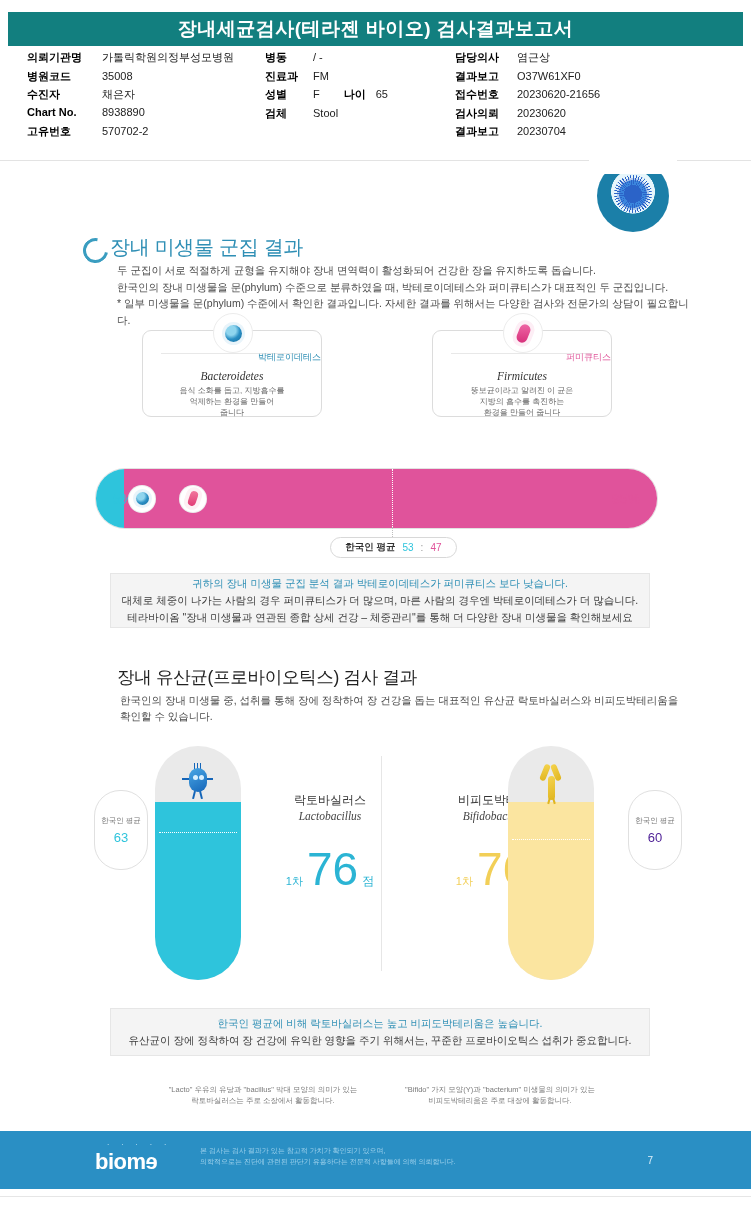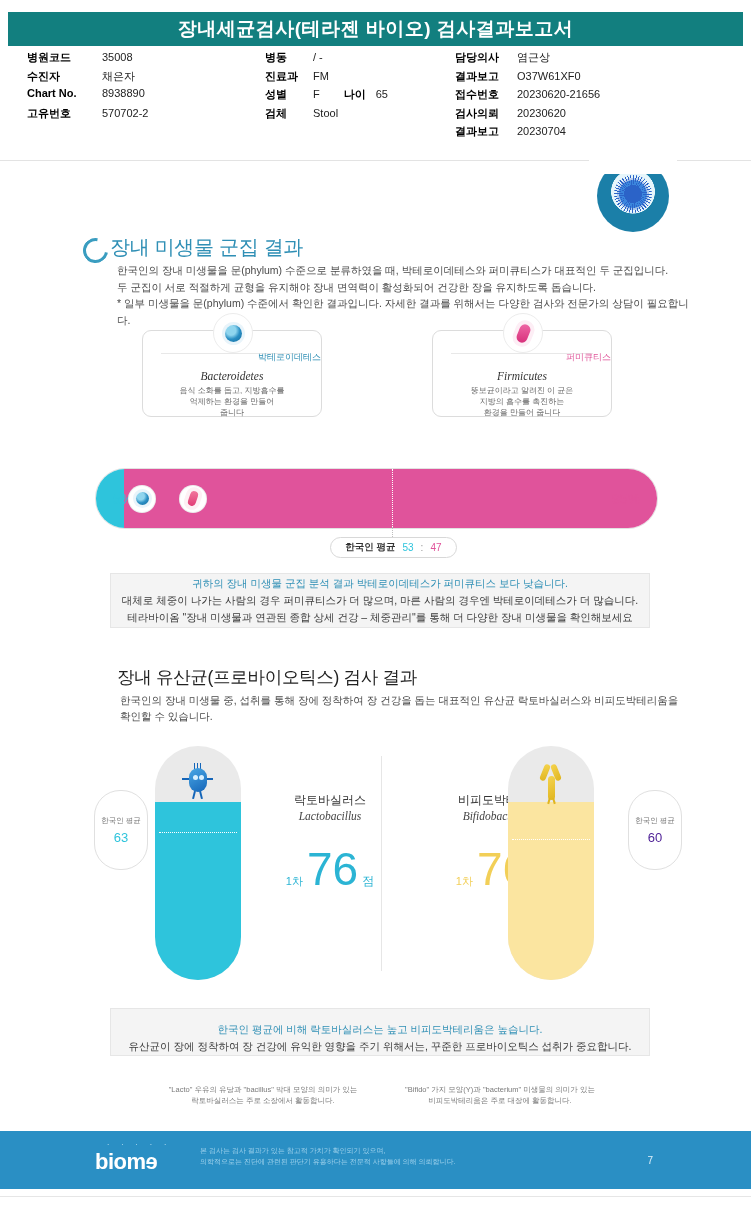--- a/index.html
+++ b/index.html
@@ -171,21 +171,21 @@
   .avgbadge .ab-c{font-size:10px;color:#2ec4dc;}
   .avgbadge .ab-s{font-size:10px;color:#999;}
   .avgbadge .ab-p{font-size:10px;color:#e0539b;}
 
   
   .note{
     position:absolute;background:#f4f4f4;border:1px solid #e6e6e6;
     display:flex;flex-direction:column;align-items:center;justify-content:center;
   }
   .note1{left:110px;top:573px;width:538px;height:53px;}
-  .note2{left:110px;top:1008px;width:538px;height:46px;justify-content:flex-end;}
+  .note2{left:110px;top:1008px;width:538px;height:46px;}
   .note .hl{font-size:10.5px;color:#2f8fb5;line-height:17px;}
   .note .bd{font-size:10.5px;color:#3a3a3a;line-height:17px;}
 
   
   .sec2-title{
     position:absolute;left:117px;top:665px;font-size:17.5px;color:#222;letter-spacing:-.3px;
   }
   .sec2-desc{
     position:absolute;left:120px;top:692px;width:570px;
     font-size:10.5px;color:#4a4a4a;line-height:16px;
@@ -294,20 +294,24 @@
 <div class="page">
 
   <div class="titlebar">
     <div class="t">장내세균검사(테라젠 바이오) 검사결과보고서</div>
   </div>
 
   <div class="info">
 
     <div class="col colA">
       <div class="row">
+          <span class="lbl">의뢰기관명</span>
+          <span class="val">가톨릭학원의정부성모병원</span>
+        </div>
+      <div class="row">
           <span class="lbl">병원코드</span>
           <span class="val">35008</span>
         </div>
       <div class="row">
           <span class="lbl">수진자</span>
           <span class="val">채은자</span>
         </div>
       <div class="row">
           <span class="lbl">Chart No.</span>
           <span class="val">8938890</span>
@@ -366,22 +370,22 @@
   <div class="hairline"></div>
 
   <div class="emblem">
     <div class="spore"></div>
   </div>
   <div class="emblem-mask"></div>
 
   <div class="ring"></div>
   <div class="sec1-title">장내 미생물 군집 결과</div>
   <div class="sec1-desc">
+    <div>두 군집이 서로 적절하게 균형을 유지해야 장내 면역력이 활성화되어 건강한 장을 유지하도록 돕습니다.</div>
     <div>한국인의 장내 미생물을 문(phylum) 수준으로 분류하였을 때, 박테로이데테스와 퍼미큐티스가 대표적인 두 군집입니다.</div>
-    <div>두 군집이 서로 적절하게 균형을 유지해야 장내 면역력이 활성화되어 건강한 장을 유지하도록 돕습니다.</div>
     <div>* 일부 미생물을 문(phylum) 수준에서 확인한 결과입니다. 자세한 결과를 위해서는 다양한 검사와 전문가의 상담이 필요합니다.</div>
   </div>
 
   <div class="card cardA">
     <div class="bug">
         <span class="bugA-dot"></span>
       </div>
     <div class="divider"></div>
     <div class="kname kA">박테로이데테스</div>
     <div class="lname">Bacteroidetes</div>

